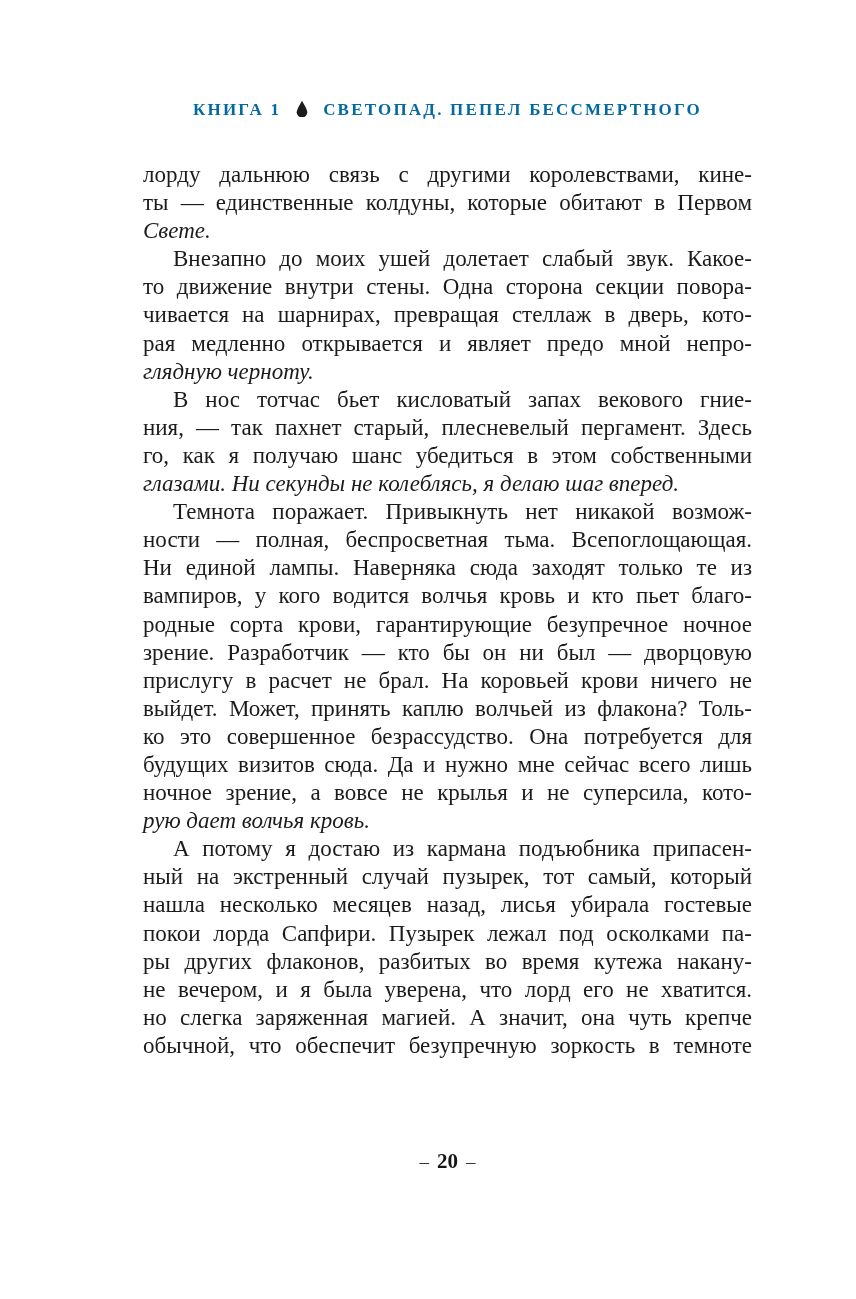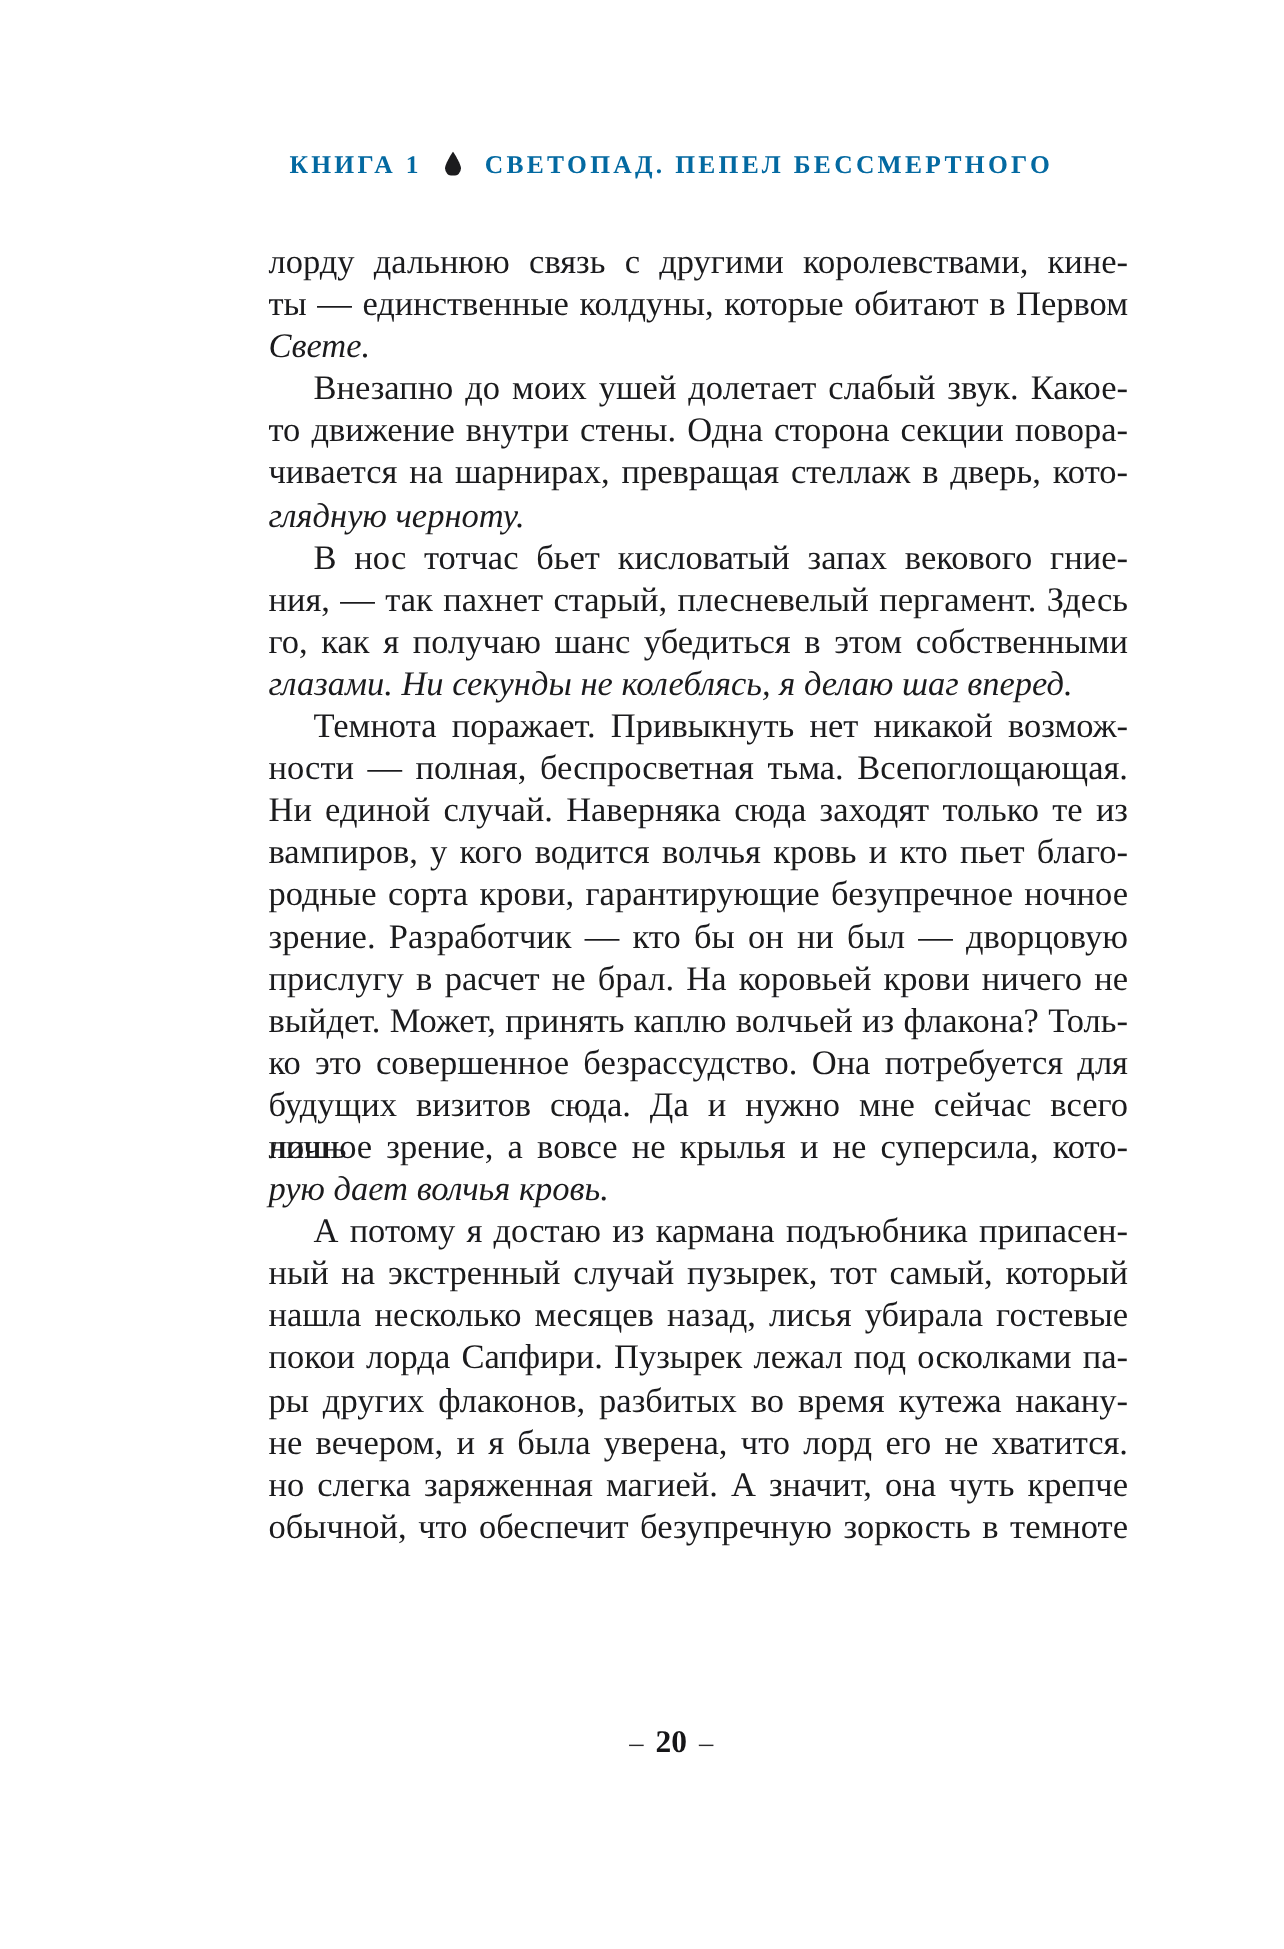--- a/index.html
+++ b/index.html
@@ -42,21 +42,20 @@
     width: 609px;
     font-size: 23px;
     line-height: 28.1px;
     color: #1b1b1d;
   }
   .line {
     text-align: justify;
     text-align-last: justify;
     height: 28.1px;
     overflow: visible;
-    margin-left: 36px;
   }
   .line.indent { text-indent: 30px; }
   .line.last { text-align-last: left; font-style: italic; }
 
   .page-footer {
     position: absolute;
     top: 1149px;
     left: 143px;
     width: 609px;
     text-align: center;
@@ -84,32 +83,33 @@
   <div class="body-text" id="body-text">
       <div>
         <div class="line">лорду дальнюю связь с другими королевствами, кине-</div>
         <div class="line">ты — единственные колдуны, которые обитают в Первом</div>
         <div class="line last">Свете.</div>
       </div>
       <div>
         <div class="line indent">Внезапно до моих ушей долетает слабый звук. Какое-</div>
         <div class="line">то движение внутри стены. Одна сторона секции повора-</div>
         <div class="line">чивается на шарнирах, превращая стеллаж в дверь, кото-</div>
+        <div class="line">рая медленно открывается и являет предо мной непро-</div>
         <div class="line last">глядную черноту.</div>
       </div>
       <div>
         <div class="line indent">В нос тотчас бьет кисловатый запах векового гние-</div>
         <div class="line">ния, — так пахнет старый, плесневелый пергамент. Здесь</div>
         <div class="line">го, как я получаю шанс убедиться в этом собственными</div>
         <div class="line last">глазами. Ни секунды не колеблясь, я делаю шаг вперед.</div>
       </div>
       <div>
         <div class="line indent">Темнота поражает. Привыкнуть нет никакой возмож-</div>
         <div class="line">ности — полная, беспросветная тьма. Всепоглощающая.</div>
-        <div class="line">Ни единой случай. Наверняка сюда заходят только те из</div>
+        <div class="line">Ни единой лампы. Наверняка сюда заходят только те из</div>
         <div class="line">вампиров, у кого водится волчья кровь и кто пьет благо-</div>
         <div class="line">родные сорта крови, гарантирующие безупречное ночное</div>
         <div class="line">зрение. Разработчик — кто бы он ни был — дворцовую</div>
         <div class="line">прислугу в расчет не брал. На коровьей крови ничего не</div>
         <div class="line">выйдет. Может, принять каплю волчьей из флакона? Толь-</div>
         <div class="line">ко это совершенное безрассудство. Она потребуется для</div>
         <div class="line">будущих визитов сюда. Да и нужно мне сейчас всего лишь</div>
         <div class="line">ночное зрение, а вовсе не крылья и не суперсила, кото-</div>
         <div class="line last">рую дает волчья кровь.</div>
       </div>

